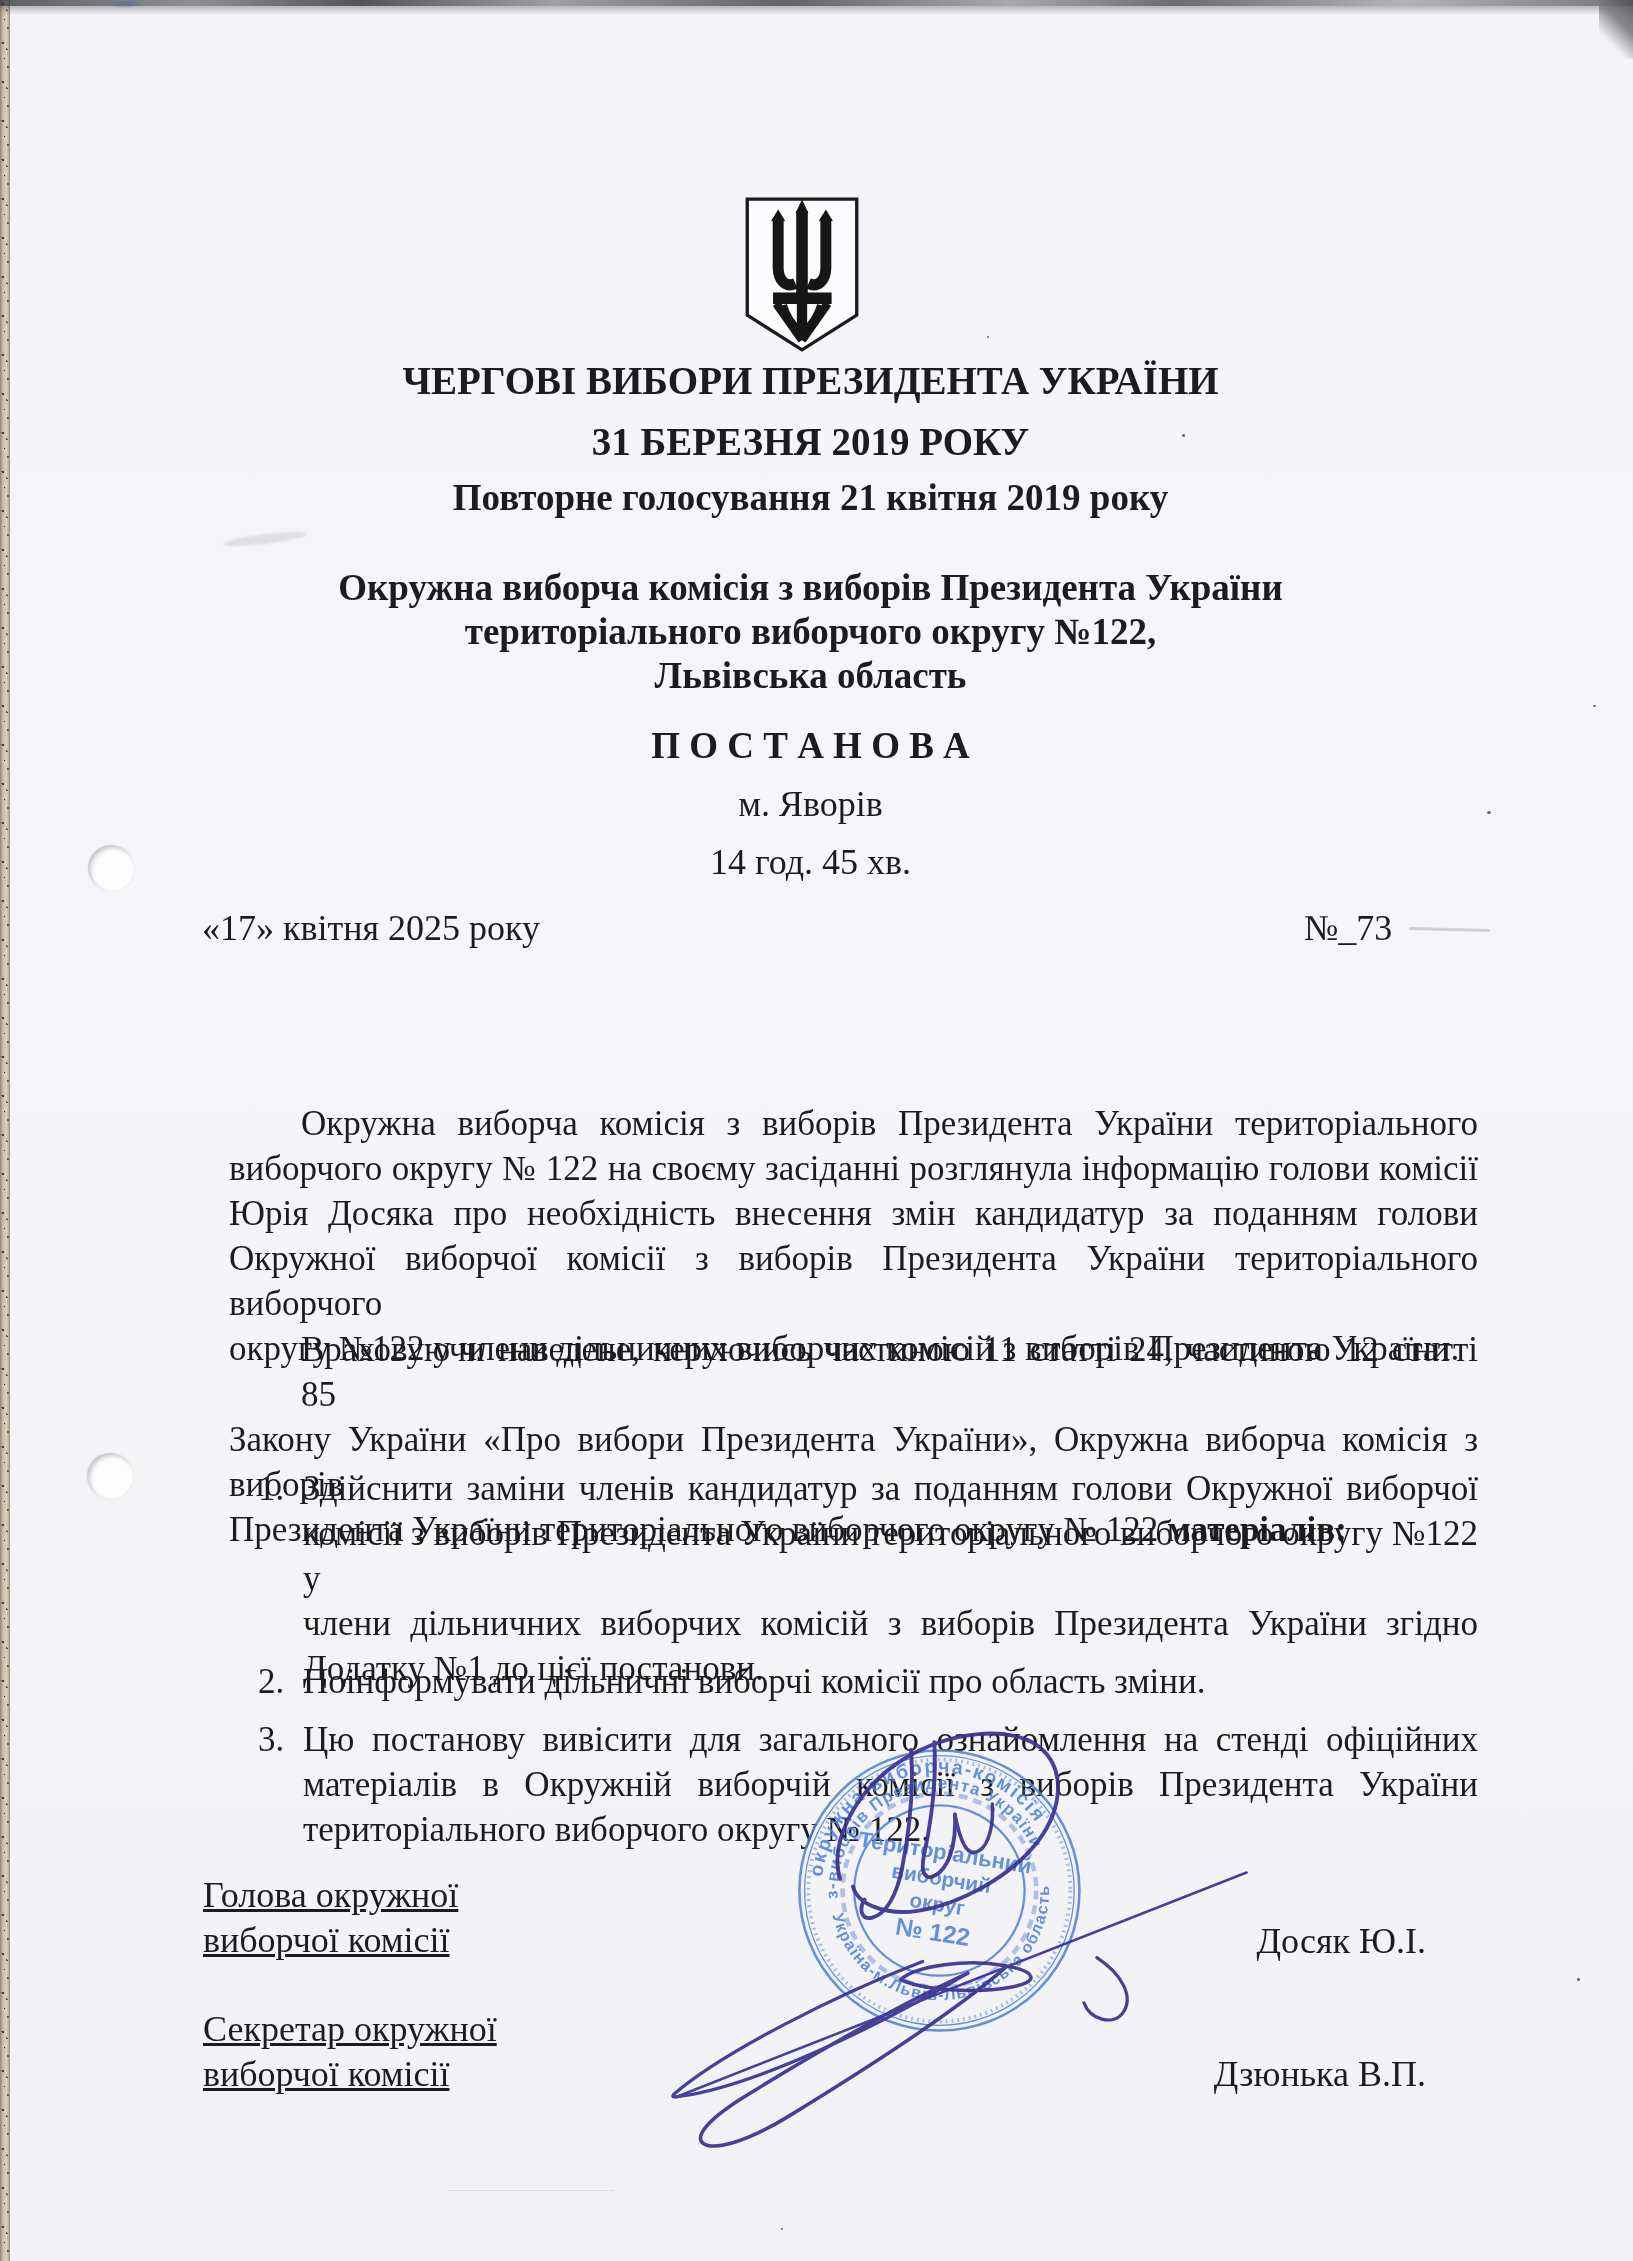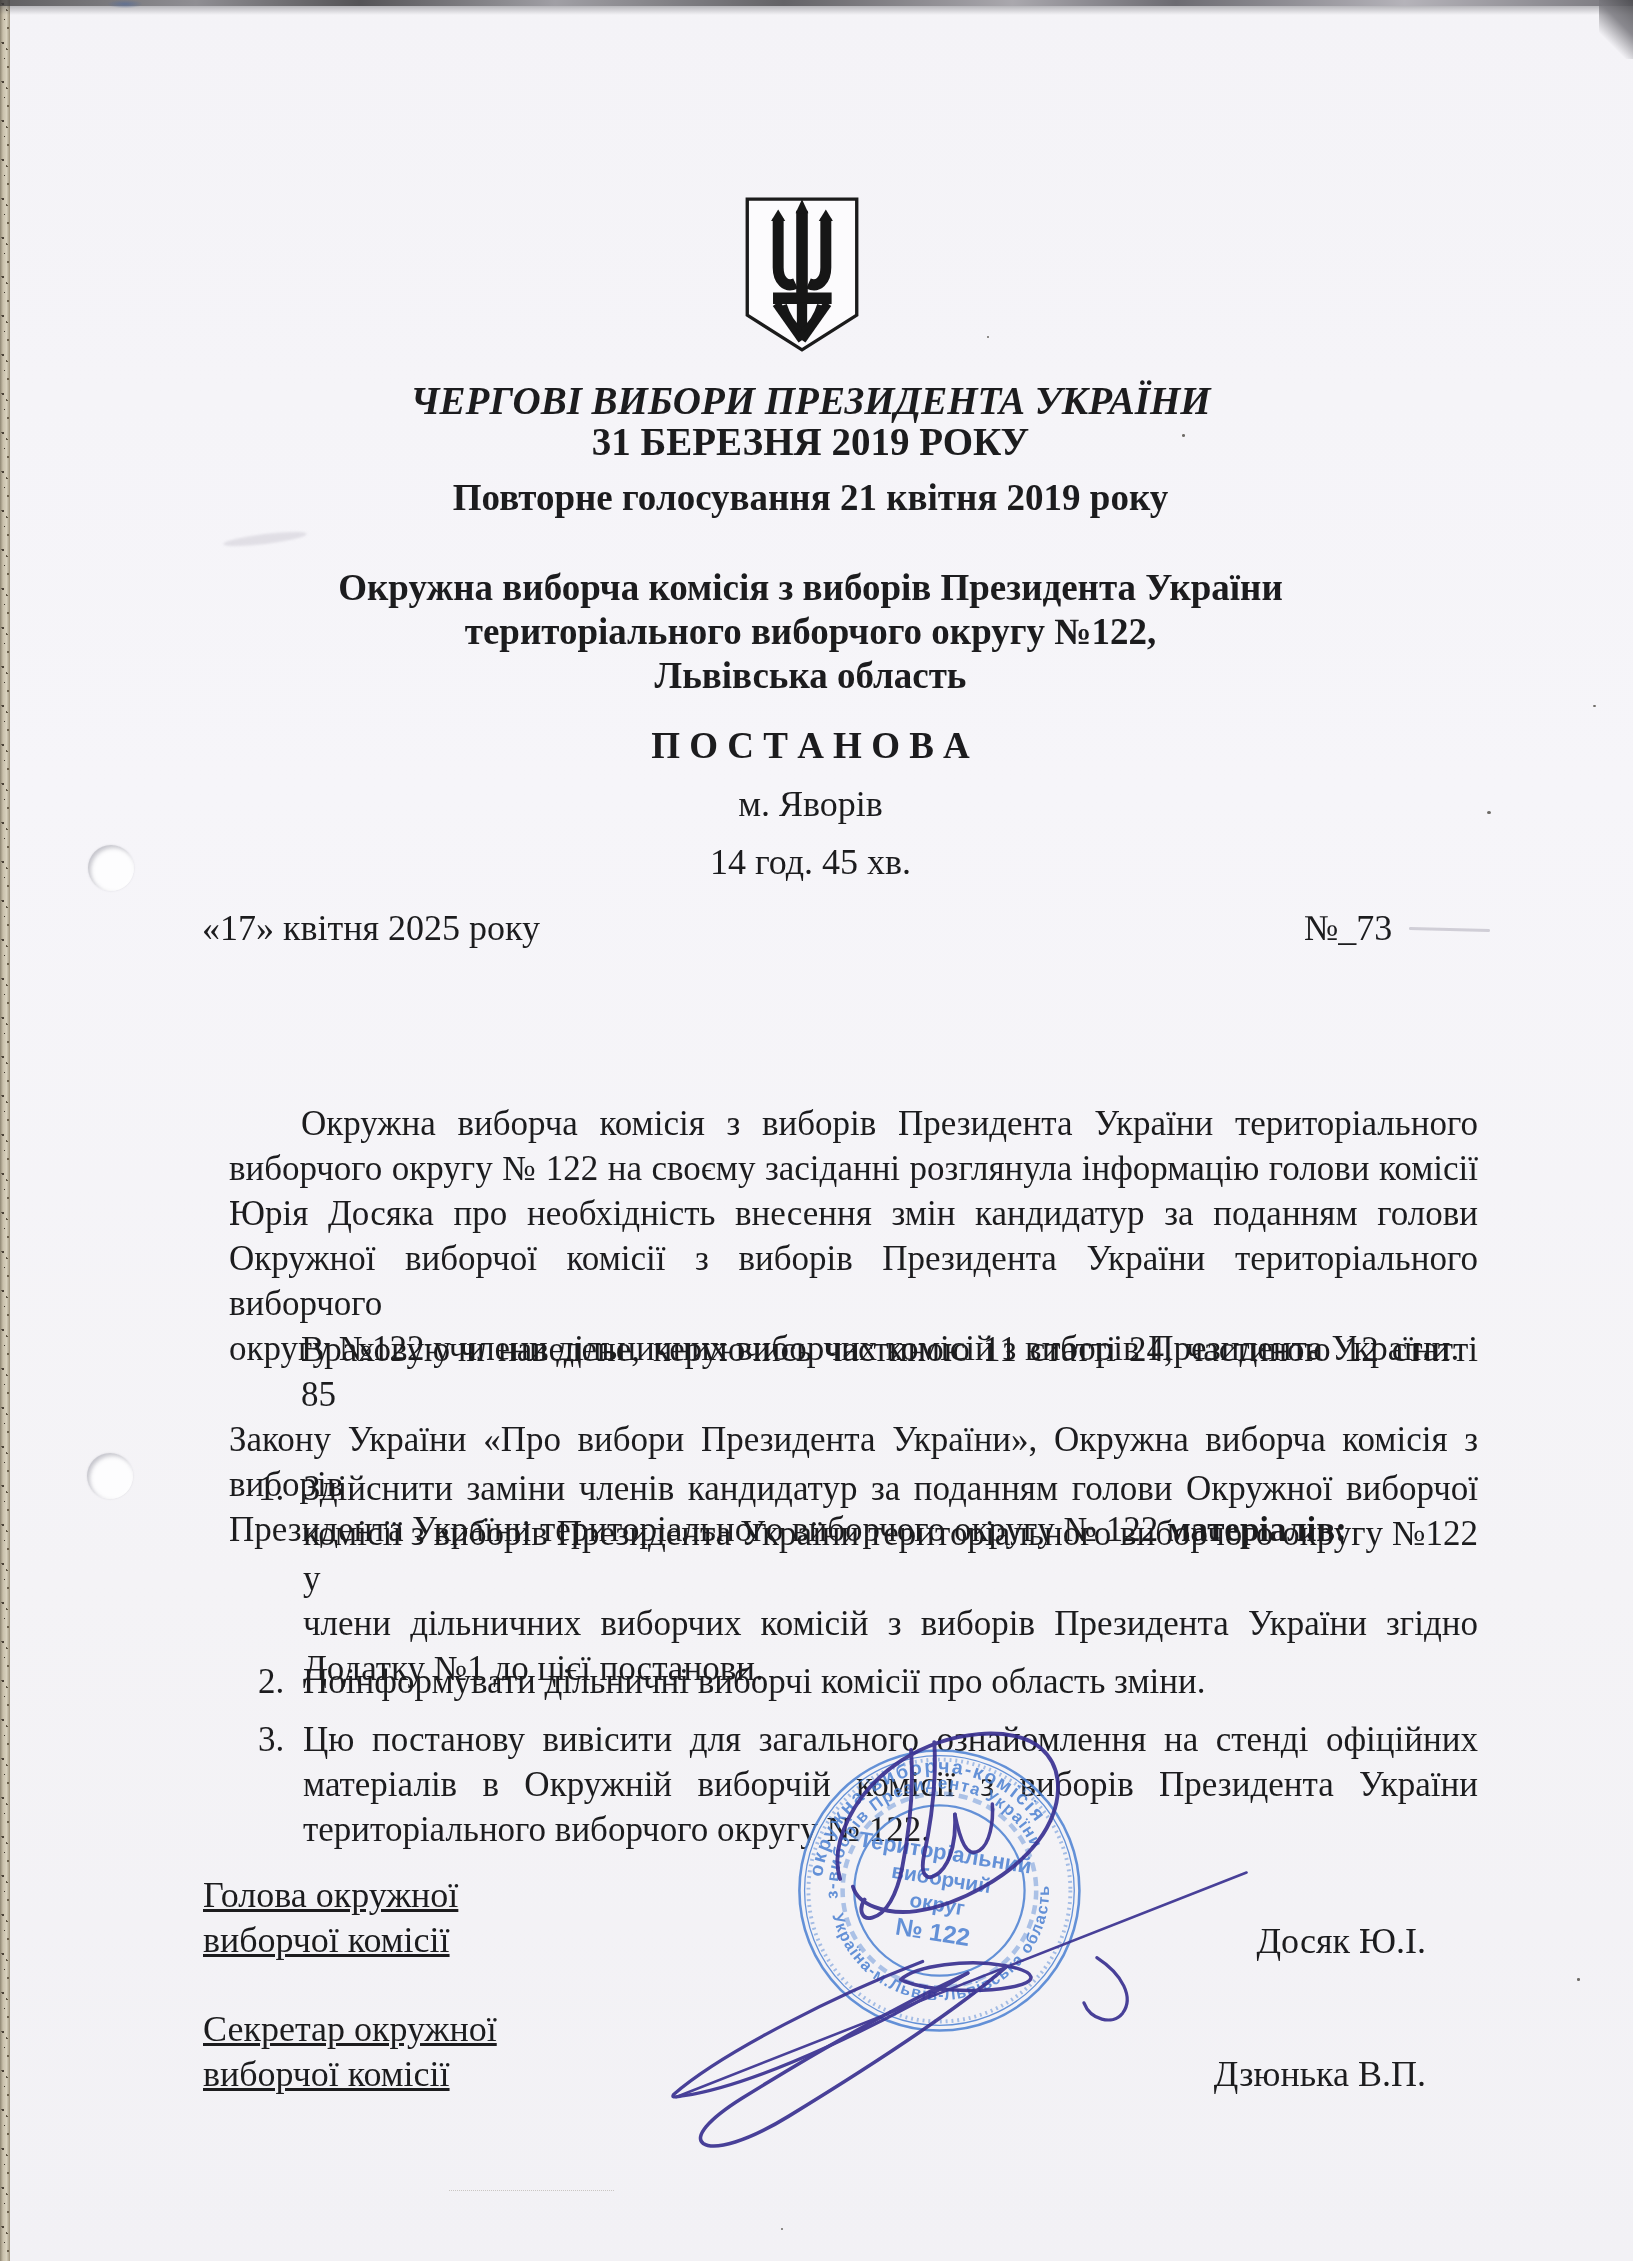--- a/index.html
+++ b/index.html
@@ -121,21 +121,21 @@
       <path d="M33 86 C36 96 41 102 46 106" stroke-width="3.5"></path>
       <path d="M60 86 C57 96 52 102 47 106" stroke-width="3.5"></path>
     </g>
     <g fill="#161616" stroke="none">
       <path d="M46.5 4 L51.5 15 H41.5 Z"></path>
       <path d="M28 12 L33.5 21 H22.5 Z"></path>
       <path d="M65 12 L70.5 21 H59.5 Z"></path>
     </g>
   </svg>
 
-  <div class="tb c-head bold h60" style="top:378px;font-style:italic;">
+  <div class="tb c-head bold h60" style="top:358px;">
     <div>ЧЕРГОВІ ВИБОРИ ПРЕЗИДЕНТА УКРАЇНИ</div>
   </div>
   <div class="tb c-head bold h60" style="top:419px;">
     <div>31 БЕРЕЗНЯ 2019 РОКУ</div>
   </div>
   <div class="tb c-head bold h58" style="top:476px;">
     <div>Повторне голосування 21 квітня 2019 року</div>
   </div>
 
   <div class="tb c-head bold h58" style="top:566px;">

